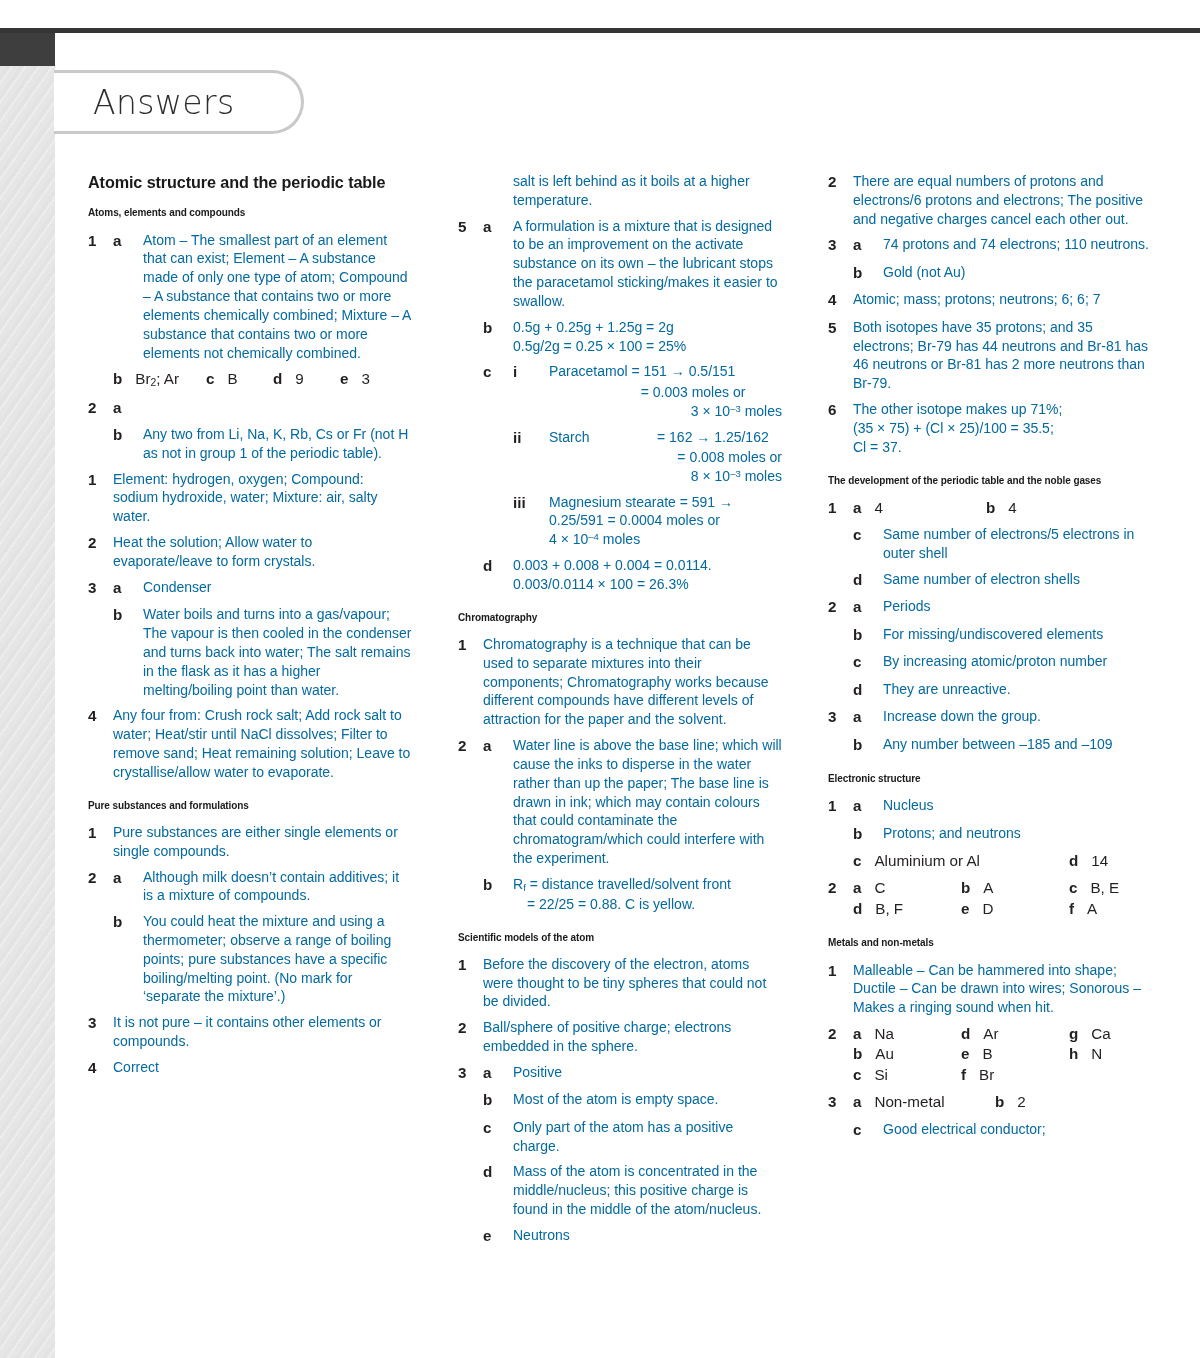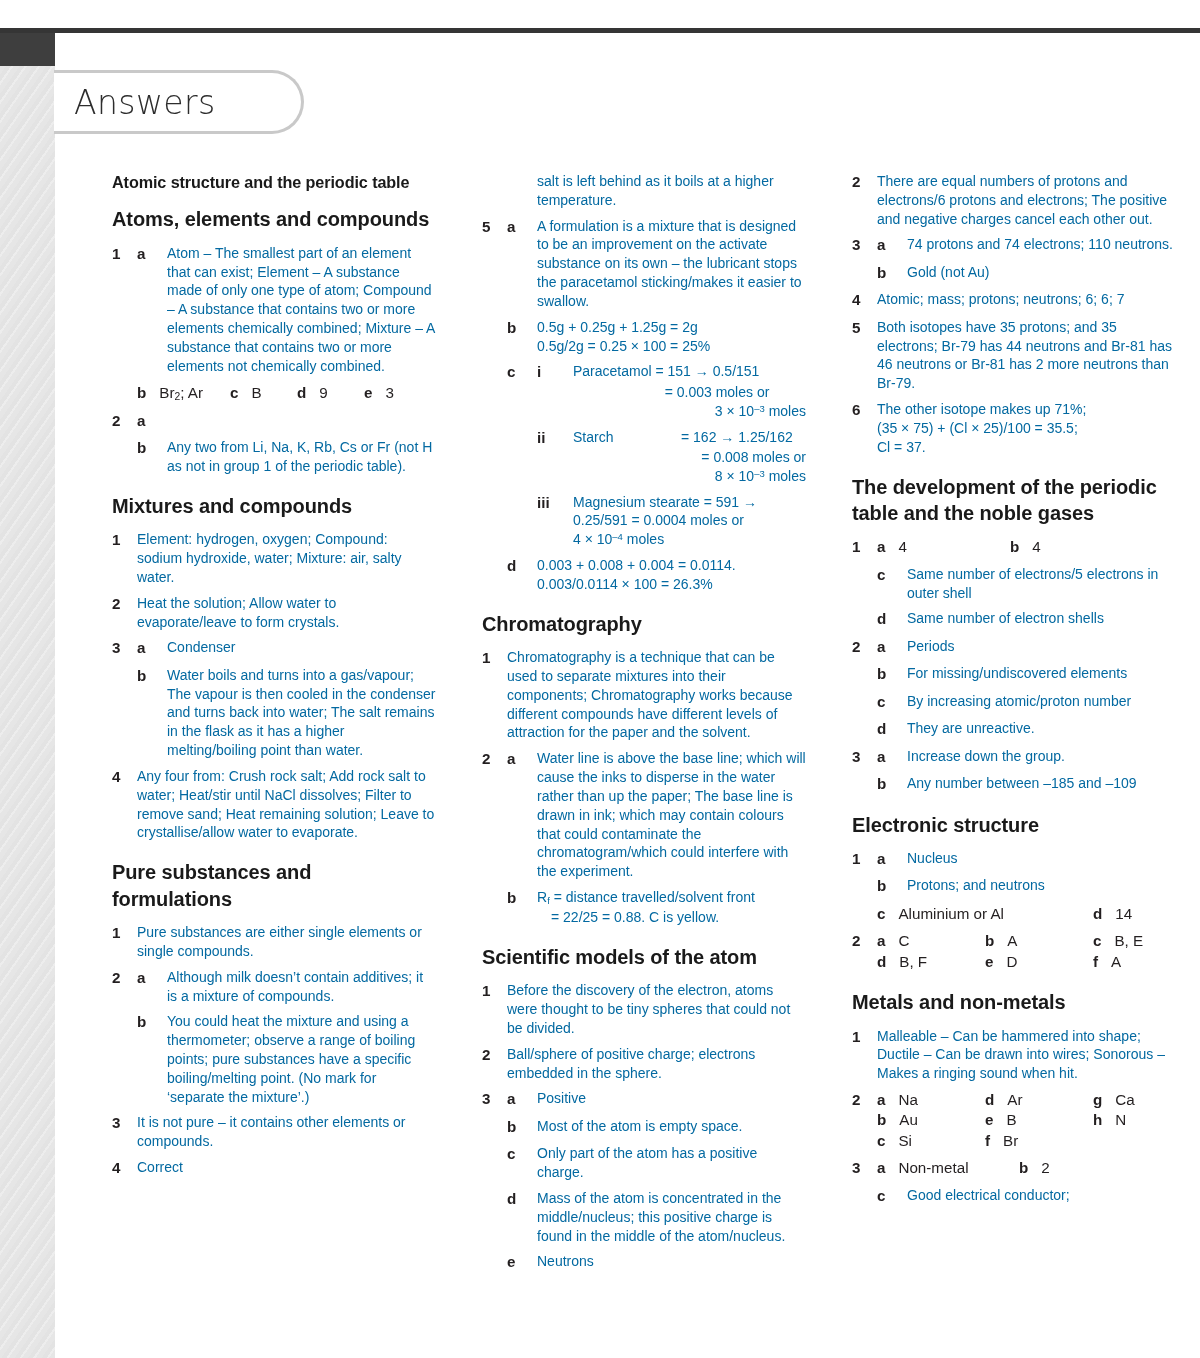--- a/index.html
+++ b/index.html
@@ -51,28 +51,28 @@
     border-top-right-radius: 34px;
     border-bottom-right-radius: 34px;
     display: flex;
     align-items: center;
   }
   #answers-tab-label {
     font-size: 33px;
     font-weight: 300;
     letter-spacing: 0.4px;
     color: #2d2d2d;
-    padding-left: 20px;
+    padding-left: 39px;
     font-family: "DejaVu Sans", sans-serif;
   }
 
   
   #columns {
     position: absolute;
-    left: 112px; top: 172px;
+    left: 88px; top: 172px;
     width: 1060px;
     height: 1186px;
     display: flex;
     gap: 46px;
     overflow: hidden;
   }
   .column {
     width: 324px;
     flex: 0 0 324px;
     overflow: hidden;
@@ -81,21 +81,21 @@
   
   .h-major {
     font-size: 16.2px;
     font-weight: bold;
     line-height: 1.32;
     margin: 0 0 13px 0;
     color: #1a1a1a;
     letter-spacing: -0.1px;
   }
   .h-sub {
-    font-size: 20px;
+    font-size: 10px;
     font-weight: bold;
     line-height: 1.32;
     margin: 17px 0 11px 0;
     color: #1a1a1a;
     letter-spacing: -0.1px;
   }
   .h-sub.first { margin-top: 0; }
 
   
   .row {
@@ -203,21 +203,20 @@
       <span class="num">2</span>
       <span class="alpha">a</span>
     </div>
 
     <div class="row">
       <span class="num blank"></span>
       <span class="alpha">b</span>
       <span class="body">Any two from Li, Na, K, Rb, Cs or Fr (not H as not in group 1 of the periodic table).</span>
     </div>
 
-    <div class="h-sub">Mixtures and compounds</div>
 
     <div class="row">
       <span class="num">1</span>
       <span class="body">Element: hydrogen, oxygen; Compound: sodium hydroxide, water; Mixture: air, salty water.</span>
     </div>
 
     <div class="row">
       <span class="num">2</span>
       <span class="body">Heat the solution; Allow water to evaporate/leave to form crystals.</span>
     </div>

